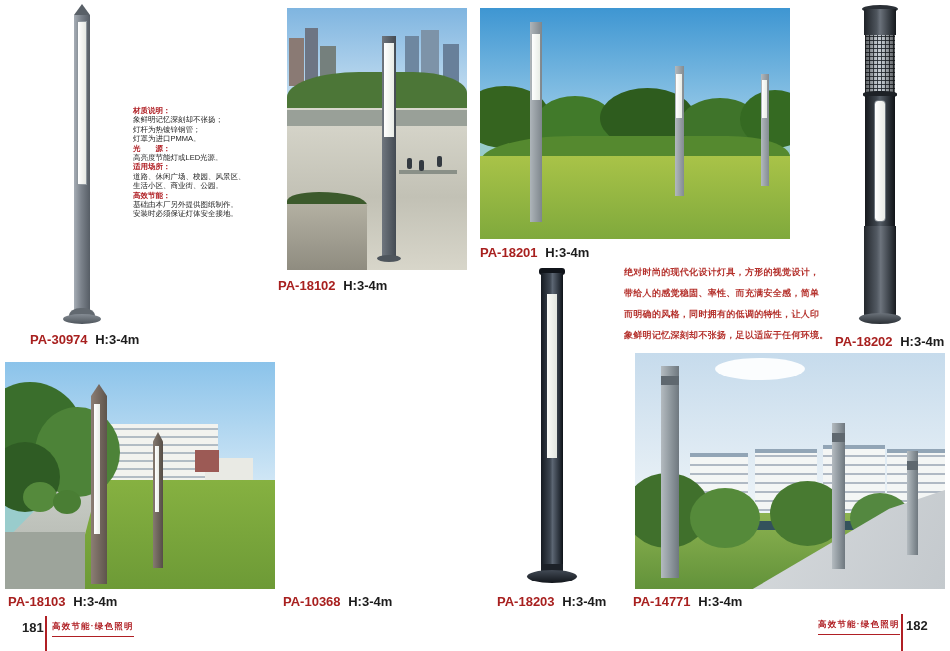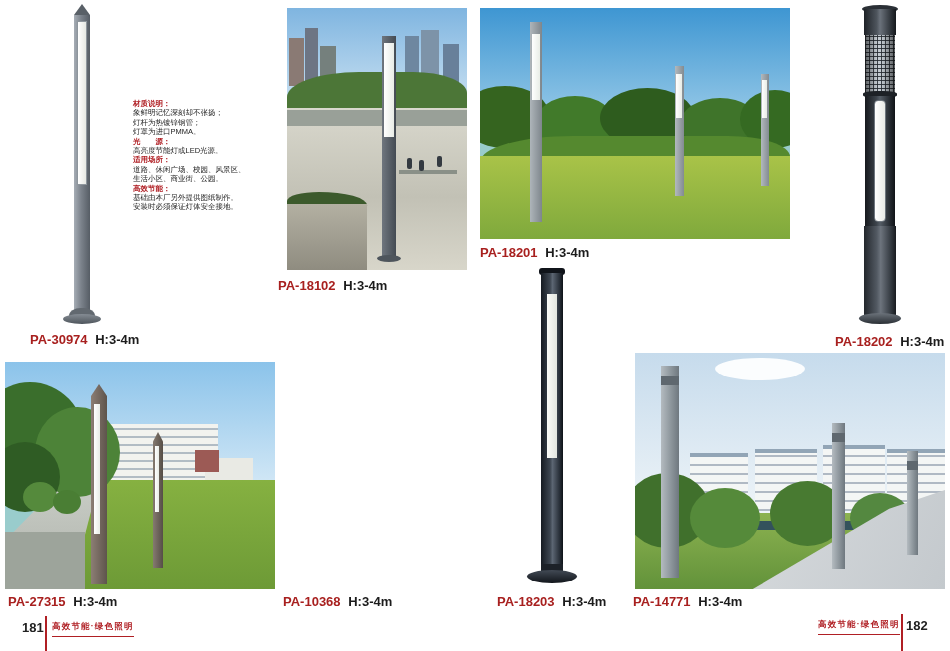--- a/index.html
+++ b/index.html
@@ -7,21 +7,21 @@
   .page{position:relative;width:950px;height:651px;background:#ffffff;overflow:hidden;
         font-family:"Liberation Sans","DejaVu Sans",sans-serif;margin:0 auto;}
   .abs{position:absolute;}
 
   
   .plabel{position:absolute;white-space:nowrap;font-size:13px;}
   .plabel .code{color:#a8201f;font-weight:bold;}
   .plabel .hval{color:#1c1c1c;font-weight:bold;margin-left:4px;}
 
   
-  .specs{position:absolute;left:133px;top:99px;width:150px;font-size:7.5px;line-height:9.4px;color:#222;}
+  .specs{position:absolute;left:133px;top:106px;width:150px;font-size:7.5px;line-height:9.4px;color:#222;}
   .specs .sh{color:#b01f24;font-weight:bold;}
 
   
   .desc{position:absolute;left:624px;top:262px;width:205px;font-size:9px;line-height:21px;
         color:#b5322d;font-weight:bold;letter-spacing:.3px;}
 
   
   .pageno{position:absolute;font-size:13px;font-weight:bold;color:#222;}
   .vline{position:absolute;width:2px;background:#b01f24;}
   .slogan{position:absolute;font-size:8.5px;font-weight:bold;color:#b01f24;letter-spacing:1.2px;
@@ -216,20 +216,26 @@
     <div class="abs mid"></div>
     <div class="abs slot"></div>
     <div class="abs low"></div>
     <div class="abs plate"></div>
   </div>
   <div class="plabel" style="left:835px;top:334px;">
     <span class="code">PA-18202</span>
     <span class="hval">H:3-4m</span>
   </div>
 
+  <div class="desc">
+    <div>绝对时尚的现代化设计灯具，方形的视觉设计，</div>
+    <div>带给人的感觉稳固、率性、而充满安全感，简单</div>
+    <div>而明确的风格，同时拥有的低调的特性，让人印</div>
+    <div>象鲜明记忆深刻却不张扬，足以适应于任何环境。</div>
+  </div>
 
   <div class="photo ph18103">
     <div class="abs sky"></div>
     <div class="abs bldg"></div>
     <div class="abs annex"></div>
     <div class="abs" style="left:190px;top:88px;width:24px;height:22px;background:#9c5a55;"></div>
     <div class="abs lawn"></div>
     <div class="abs walk"></div>
     <div class="abs ground"></div>
     <div class="blob" style="left:-30px;top:20px;width:110px;height:115px;background:#3a6e2c;"></div>
@@ -238,21 +244,21 @@
     <div class="blob" style="left:18px;top:120px;width:34px;height:30px;background:#558a3c;"></div>
     <div class="blob" style="left:48px;top:128px;width:28px;height:24px;background:#4a7e34;"></div>
     <div class="ppole" style="left:86px;top:22px;width:16px;height:200px;background:linear-gradient(90deg,#8c7e74,#5e544c);
                 clip-path:polygon(50% 0,100% 6%,100% 100%,0 100%,0 6%);"></div>
     <div class="plight" style="left:89px;top:42px;width:6px;height:130px;"></div>
     <div class="ppole" style="left:148px;top:70px;width:10px;height:136px;background:linear-gradient(90deg,#857a70,#564e47);
                 clip-path:polygon(50% 0,100% 7%,100% 100%,0 100%,0 7%);"></div>
     <div class="plight" style="left:150px;top:84px;width:4px;height:66px;"></div>
   </div>
   <div class="plabel" style="left:8px;top:594px;">
-    <span class="code">PA-27315</span>
+    <span class="code">PA-18103</span>
     <span class="hval">H:3-4m</span>
   </div>
 
   <div class="plabel" style="left:283px;top:594px;">
     <span class="code">PA-10368</span>
     <span class="hval">H:3-4m</span>
   </div>
 
   <div class="abs r18203">
     <div class="abs cap"></div>

